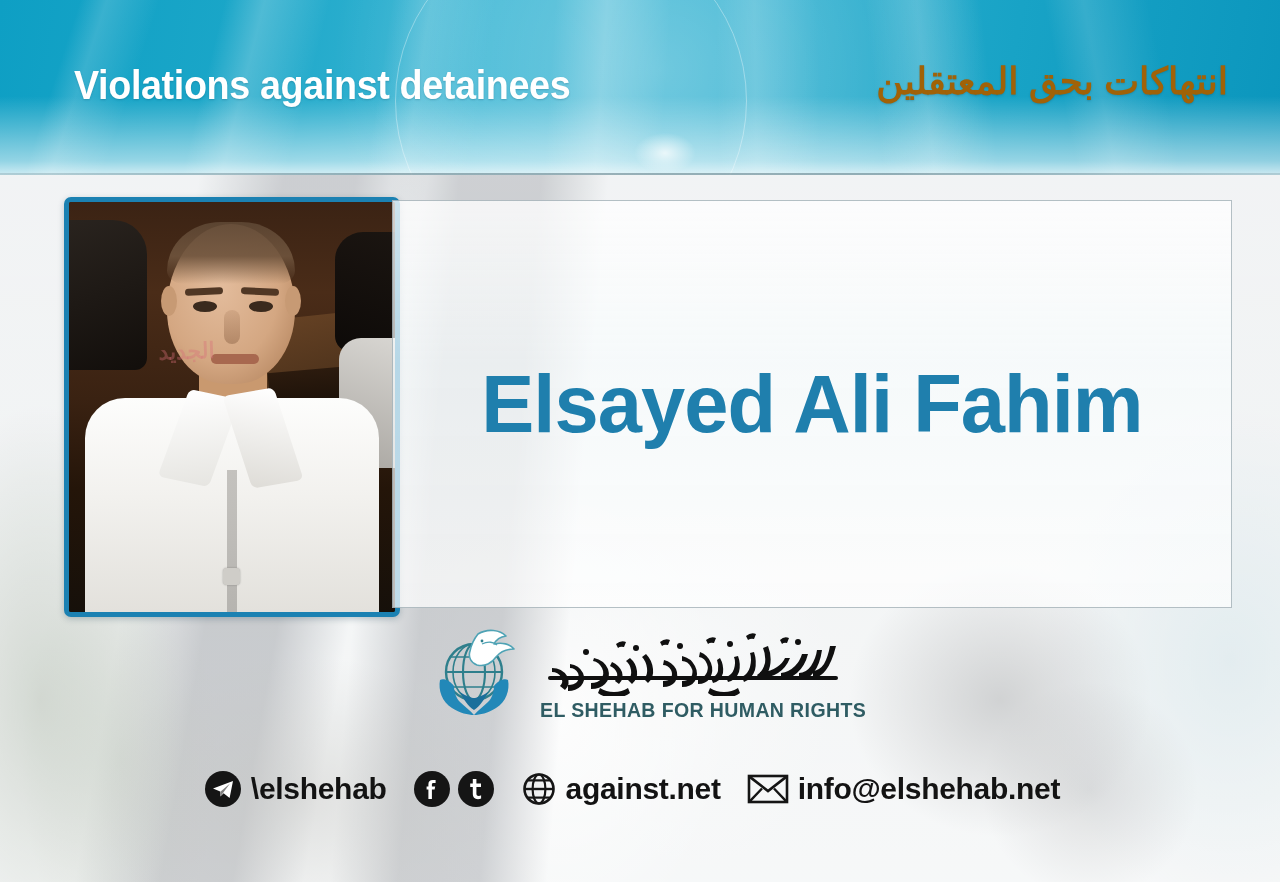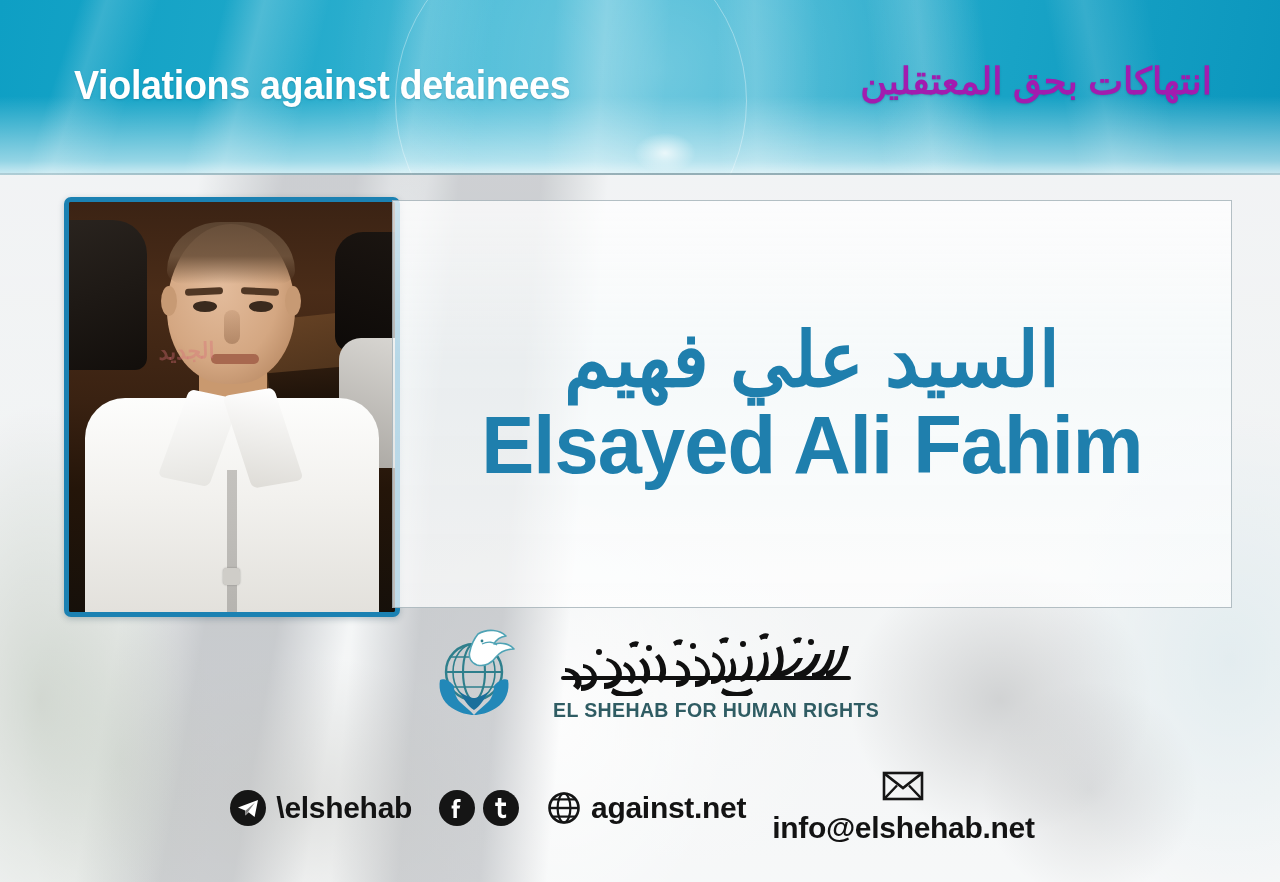--- a/index.html
+++ b/index.html
@@ -105,24 +105,24 @@
     font-weight: bold;
     color: #ffffff;
     letter-spacing: -0.4px;
     transform: scaleX(.92);
     transform-origin: left center;
     white-space: nowrap;
     text-shadow: 0 1px 2px rgba(0,70,95,.25);
   }
   .title-ar {
     position: absolute;
-    right: 68px; top: 60px;
+    right: 52px; top: 60px;
     font-size: 37px;
     font-weight: bold;
-    color: #a21caf;
+    color: #a16207;
     direction: rtl;
     white-space: nowrap;
     text-shadow: 0 1px 2px rgba(0,70,95,.25);
   }
 
   
   .photo-frame {
     position: absolute;
     left: 64px; top: 197px;
     width: 326px; height: 410px;
@@ -273,21 +273,20 @@
     white-space: nowrap;
   }
 
   
   .logo-block {
     position: absolute;
     left: 430px; top: 620px;
     width: 420px; height: 122px;
     display: flex;
     align-items: flex-start;
-    gap: 13px;
   }
   .logo-mark { width: 104px; height: 104px; flex: none; }
   .logo-text { margin-left: 6px; padding-top: 8px; }
   .logo-ar-svg { display: block; }
   .logo-en {
     margin-top: 2px;
     font-size: 21px;
     font-weight: bold;
     color: #2f5c63;
     letter-spacing: .4px;
@@ -306,21 +305,21 @@
     align-items: center;
     justify-content: center;
     gap: 0px;
   }
   .contact-item {
     display: flex;
     align-items: center;
     gap: 9px;
     margin-right: 26px;
   }
-  .contact-item:last-child { margin-right: 16px; flex-direction: column; }
+  .contact-item:last-child { margin-right: 16px; }
   .contact-label {
     font-size: 30px;
     font-weight: 600;
     color: #131313;
     white-space: nowrap;
     letter-spacing: -.3px;
   }
   .ico { display: block; flex: none; }
   .ico-group { display: flex; align-items: center; gap: 6px; }
 </style>
@@ -363,21 +362,20 @@
       <div class="brow-r"></div>
       <div class="eye-l"></div>
       <div class="eye-r"></div>
       <div class="nose"></div>
       <div class="mouth"></div>
       <div class="watermark">الجديد</div>
     </div>
   </div>
 
   <div class="name-panel">
-    <div class="name-ar">السيد علي فهيم</div>
     <div class="name-en">Elsayed Ali Fahim</div>
   </div>
 
   <div class="logo-block">
     <svg class="logo-mark" viewBox="0 0 104 104">
 
       <g>
         <circle cx="44" cy="52" r="28" fill="none" stroke="#2e7f8c" stroke-width="2.4"></circle>
         <ellipse cx="44" cy="52" rx="11" ry="28" fill="none" stroke="#2e7f8c" stroke-width="2.1"></ellipse>
         <ellipse cx="44" cy="52" rx="21" ry="28" fill="none" stroke="#2e7f8c" stroke-width="1.6"></ellipse>

